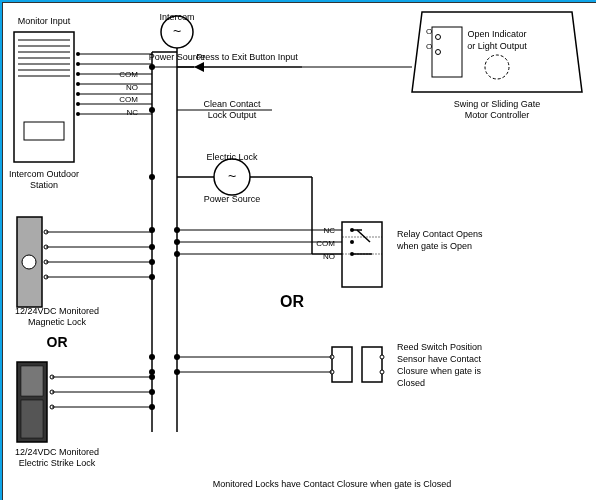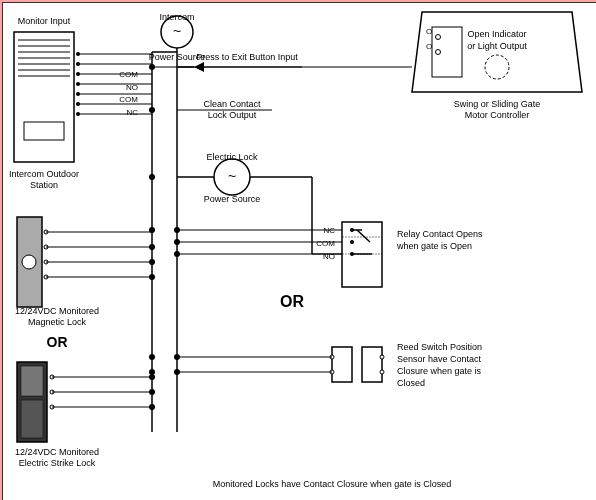--- a/index.html
+++ b/index.html
@@ -10,21 +10,21 @@
       font-family: Arial, sans-serif;
       font-size: 11px;
       overflow: hidden;
       position: relative;
     }
     .diagram-container {
       width: 596px;
       height: 500px;
       position: relative;
       background: #14b8a6;
-      border: 2px solid #fca5a5;
+      border: 2px solid #0ea5e9;
     }
     svg {
       position: absolute;
       top: 0;
       left: 0;
       width: 596px;
       height: 500px;
     }
   </style>
 </head>

